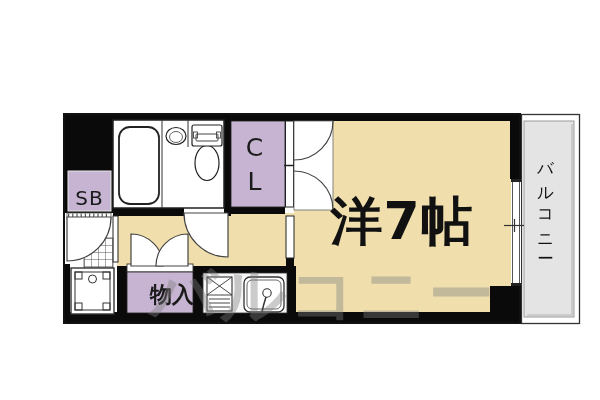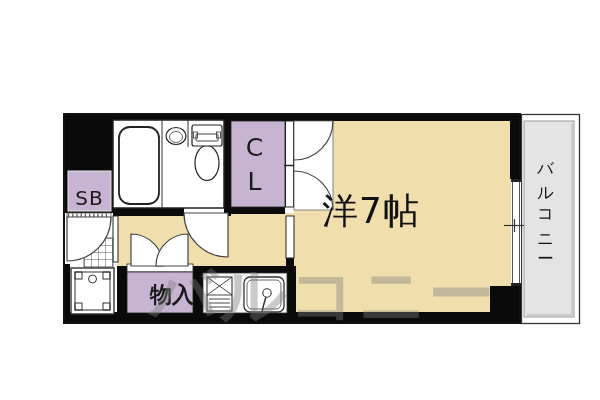--- a/index.html
+++ b/index.html
@@ -2,22 +2,22 @@
 <html><head>
 <meta charset="utf-8">
 <style>
   html,body{margin:0;padding:0;background:#ffffff;}
   .canvas{
     position:relative;width:600px;height:400px;background:#ffffff;overflow:hidden;
     font-family:"DejaVu Sans","Liberation Sans",sans-serif;
   }
   .canvas svg{position:absolute;left:0;top:0;z-index:1;}
   .label{position:absolute;z-index:3;color:#111;}
-  .label-room{left:322px;top:187px;width:160px;
-    font-size:36px;font-weight:normal;letter-spacing:1px;white-space:nowrap;}
+  .label-room{left:322px;top:187px;width:160px;text-align:center;
+    font-size:52px;font-weight:bold;letter-spacing:1px;white-space:nowrap;}
   .label-cl{left:240px;top:133px;height:70px;
     writing-mode:vertical-rl;text-orientation:upright;
     font-size:25px;font-weight:500;letter-spacing:5px;color:#1a1a1a;}
   .label-sb{left:68px;top:178px;width:43px;text-align:center;
     font-size:20px;font-weight:500;letter-spacing:1px;color:#1a1a1a;margin-top:8px;}
   .label-storage{left:126px;top:280px;width:68px;text-align:right;
     font-size:22px;font-weight:600;color:#1a1a1a;}
   .label-balcony{left:534px;top:150px;height:150px;
     writing-mode:vertical-rl;text-orientation:upright;
     font-size:16.5px;font-weight:500;letter-spacing:6px;color:#111;}

